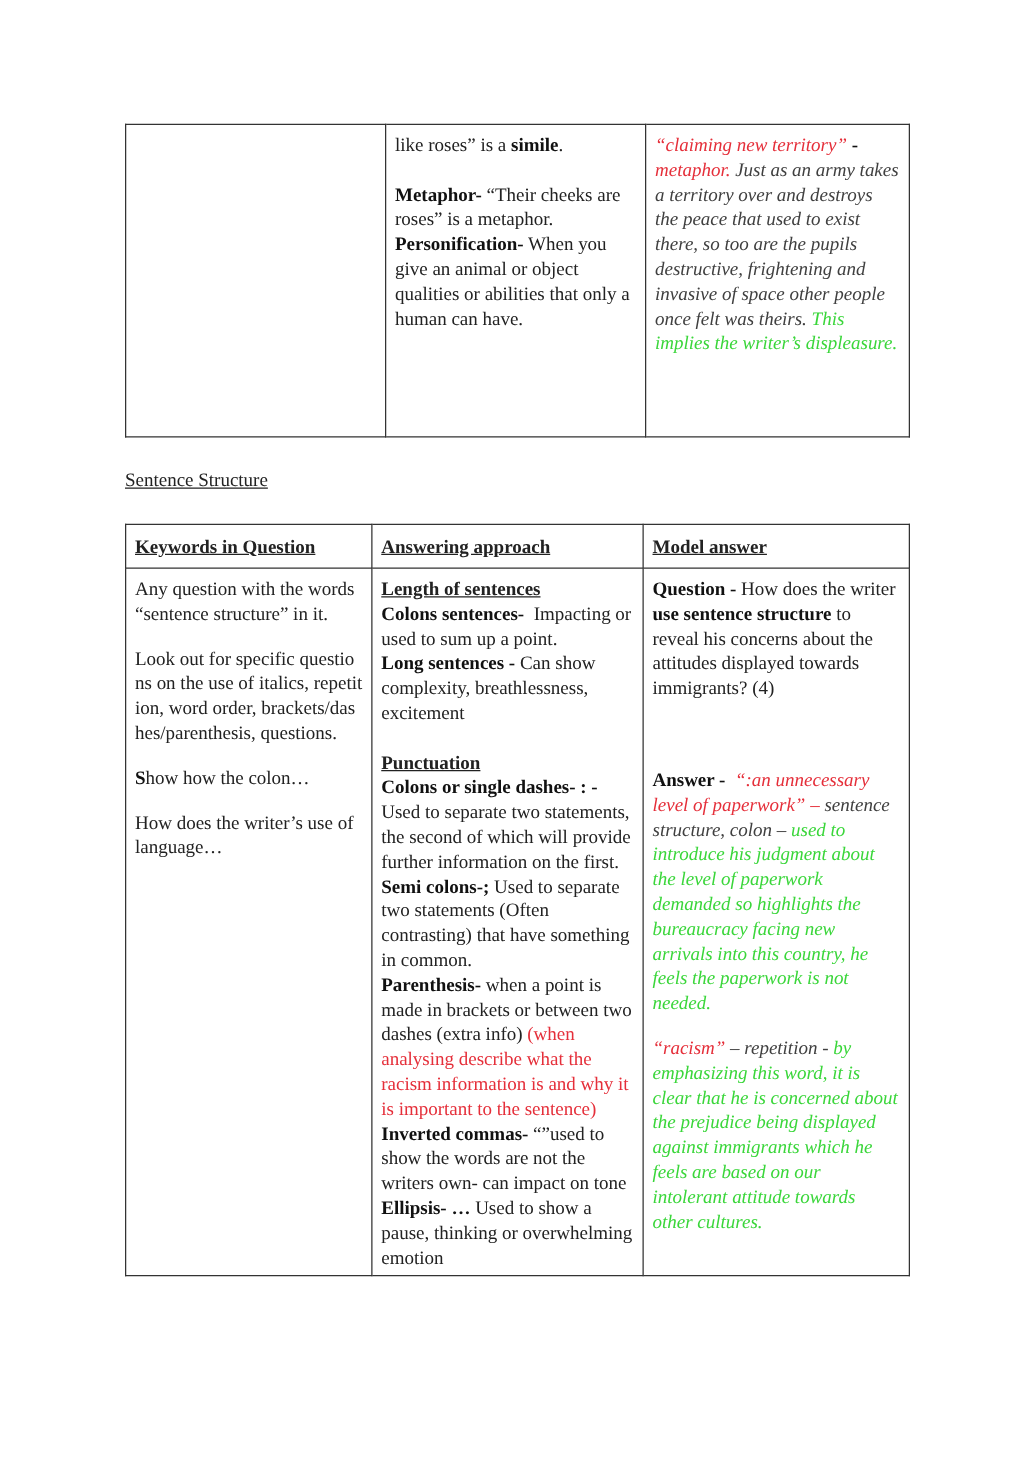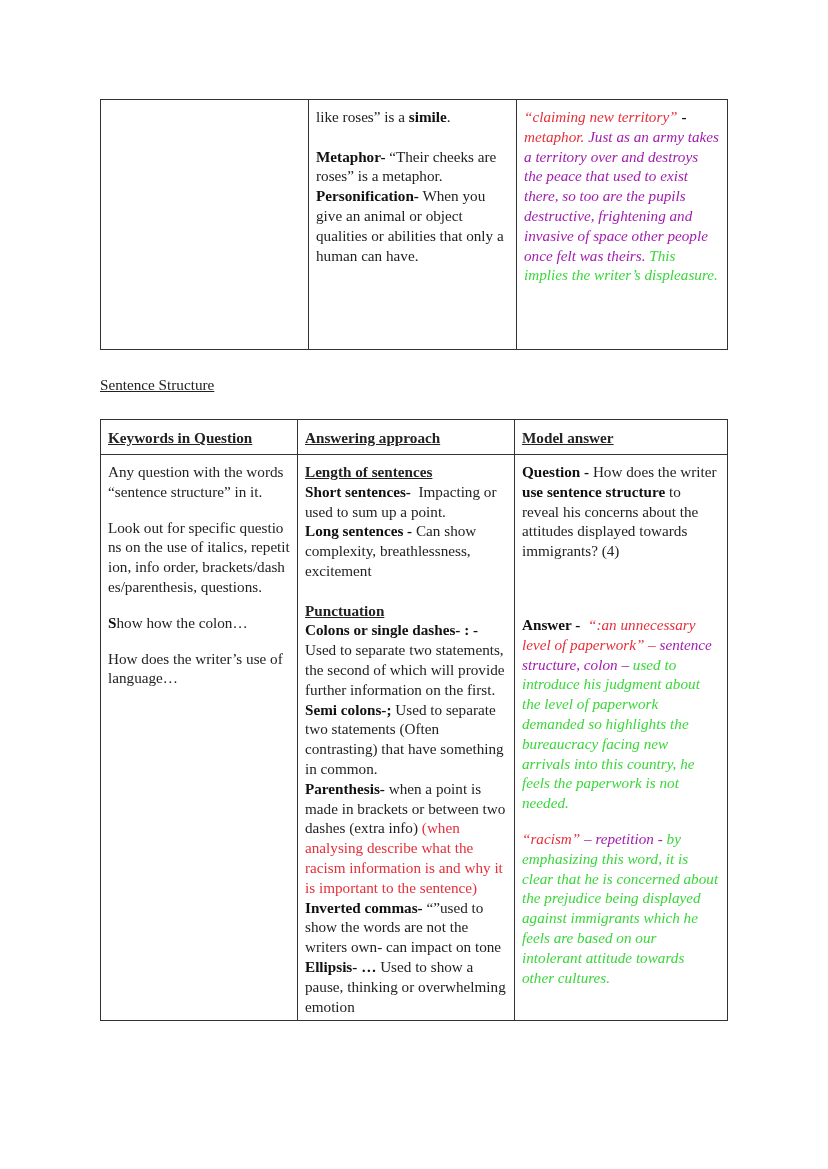--- a/index.html
+++ b/index.html
@@ -5,21 +5,21 @@
   html, body { margin:0; padding:0; background:#ffffff; }
   body { width:828px; height:1169px; position:relative; overflow:hidden;
          font-family:"Liberation Serif", serif; font-size:15.2px; color:#222; line-height:19.8px; }
   table { border-collapse:collapse; position:absolute; table-layout:fixed; }
   td { border:1.5px solid #333; vertical-align:top; padding:7px 7px 4px 7px; }
   p { margin:0; }
   .gap { height:19.8px; }
   b { font-weight:bold; color:#111;margin-top:48px; }
   .u { text-decoration:underline;font-weight:bold; }
   .red { color:#e52f3a;margin-top:24px; }
-  .blue { color:#a21caf; }
+  .blue { color:#404040; }
   .green { color:#3ad63a; }
   .it { font-style:italic; }
   #t1 { left:100px; top:99px; width:627px; }
   #t1 td { height:238px; }
   #section-title { position:absolute; left:100px; top:375px; text-decoration:underline; }
   #t2 { left:100px; top:419px; width:627px; }
   #t2 .hdr td { height:22px; padding-top:8px; }
 </style>
 </head>
 <body>
@@ -57,29 +57,29 @@
   <tbody>
       <tr class="hdr">
     <td class="u">Keywords in Question</td>
     <td class="u">Answering approach</td>
     <td class="u">Model answer</td>
   </tr>
   <tr>
     <td>
       <p>Any question with the words “sentence structure” in it.</p>
       <div style="height:16px"></div>
-      <p style="word-break:break-all">Look out for specific questions on the use of italics, repetition, info order, brackets/dashes/parenthesis, questions.</p>
+      <p style="word-break:break-all">Look out for specific questions on the use of italics, repetition, word order, brackets/dashes/parenthesis, questions.</p>
       <div style="height:16px"></div>
       <p><b>S</b><span>how how the colon…</span></p>
       <div style="height:16px"></div>
       <p>How does the writer’s use of language…</p>
     </td>
     <td>
       <p class="u">Length of sentences</p>
-      <p><b>Short sentences-</b><span style="white-space:pre-wrap">  Impacting or used to sum up a point.</span></p>
+      <p><b>Colons sentences-</b><span style="white-space:pre-wrap">  Impacting or used to sum up a point.</span></p>
       <p><b>Long sentences -</b><span> Can show complexity, breathlessness, excitement</span></p>
       <div class="gap"></div>
       <p class="u">Punctuation</p>
       <p><b>Colons or single dashes- : -</b><span> Used to separate two statements, the second of which will provide further information on the first.</span></p>
       <p><b>Semi colons-;</b><span> Used to separate two statements (Often contrasting) that have something in common.</span></p>
       <p><b>Parenthesis-</b><span> when a point is made in brackets or between two dashes (extra info) </span><span class="red">(when analysing describe what the racism information is and why it is important to the sentence)</span></p>
       <p><b>Inverted commas-</b><span> “”used to show the words are not the writers own- can impact on tone</span></p>
       <p><b>Ellipsis- …</b><span> Used to show a pause, thinking or overwhelming emotion</span></p>
     </td>
     <td>

